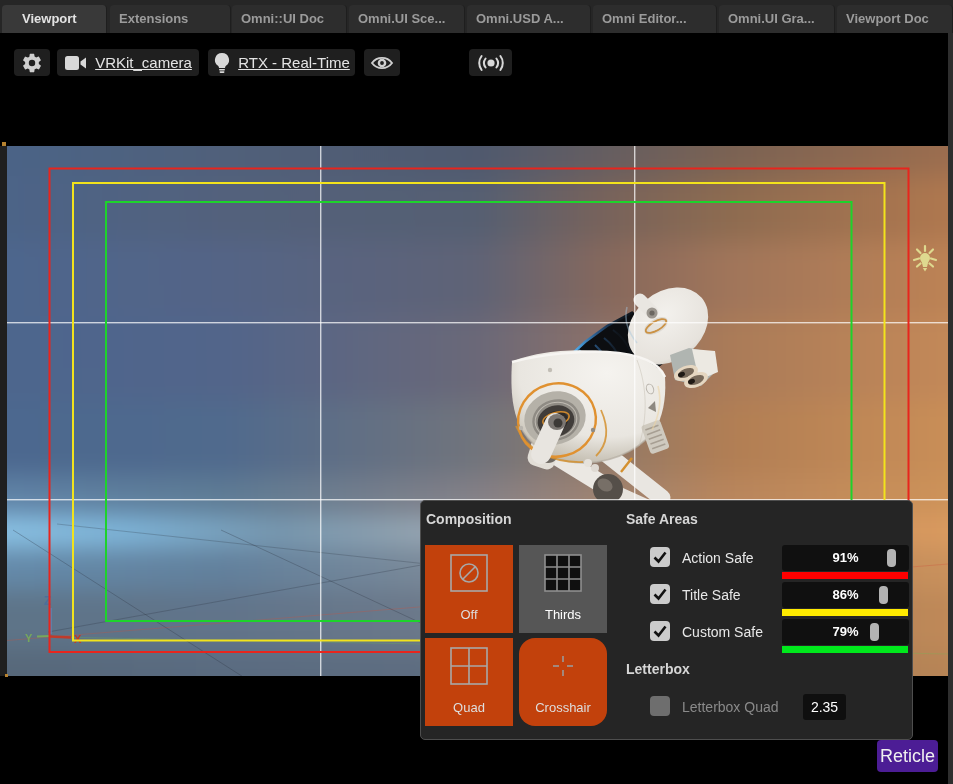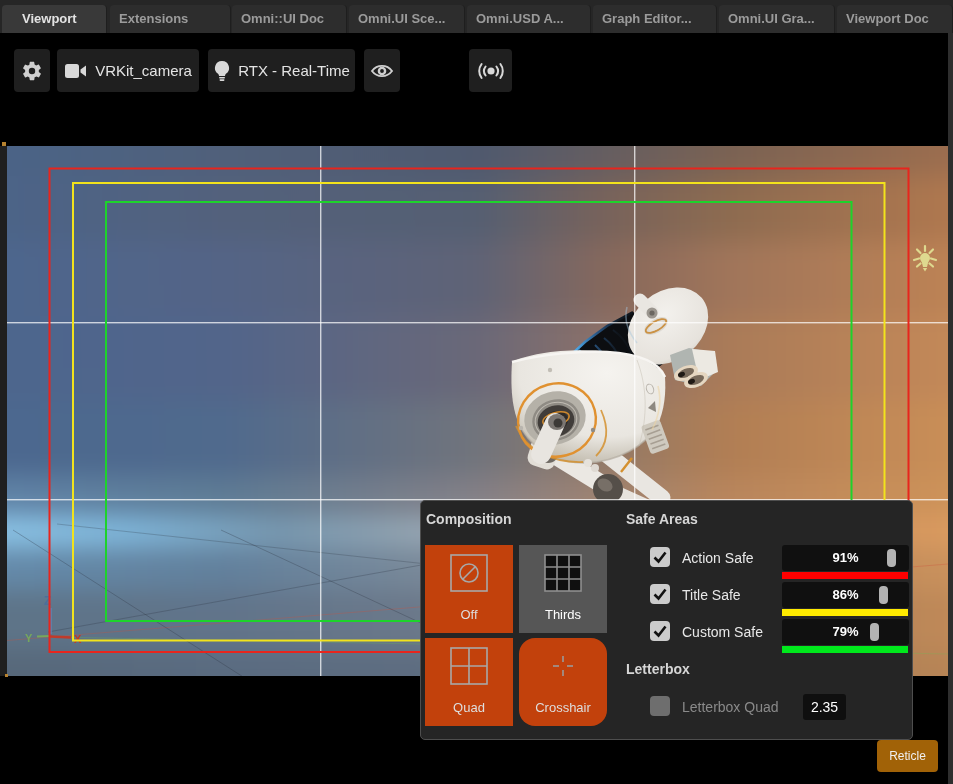--- a/index.html
+++ b/index.html
@@ -6,56 +6,56 @@
   *{box-sizing:border-box;}
   body{width:953px;height:784px;position:relative;overflow:hidden;
        font-family:"Liberation Sans",sans-serif;}
   
   .tabbar{position:absolute;left:0;top:0;width:953px;height:33px;background:#262626;}
   .tab{position:absolute;top:5px;height:28px;line-height:28px;text-align:left;
        padding-left:9px;font-size:13px;font-weight:bold;color:#9b9b9b;background:#2d2d2d;
        border-radius:4px 4px 0 0;border-right:1px solid #1e1e1e;}
   .tab.active{background:#393939;color:#e3e3e3;}
   
-  .tbtn{position:absolute;height:43px;background:#1f1f1f;border-radius:4px;
-        color:#e4e4e4;font-size:15px;display:flex;align-items:center;justify-content:center;}
+  .tbtn{position:absolute;height:27px;background:#1f1f1f;border-radius:4px;
+        color:#e4e4e4;font-size:15px;display:flex;align-items:center;justify-content:center;text-decoration:underline;}
   
   #vp{position:absolute;left:7px;top:146px;width:941px;height:530px;overflow:hidden;}
   #bgmesh{position:absolute;left:-30px;top:-30px;width:1001px;height:590px;filter:blur(12px);}
   .band{position:absolute;left:0;width:1001px;}
   #vpsvg{position:absolute;left:0;top:0;}
   
   #panel{position:absolute;left:420px;top:500px;width:493px;height:240px;
          background:#252525;border:1px solid #4e4e4e;border-radius:5px;}
   .ptitle{position:absolute;font-size:14px;font-weight:bold;color:#d6d6d6;}
   .cbtn{position:absolute;width:88px;height:88px;background:#c2410c;color:#dedede;
         font-size:13px;text-align:center;}
   .cbtn.sel{background:#565656;color:#ffffff;}
   .cbtn .lbl{position:absolute;bottom:11px;width:100%;}
   .chk{position:absolute;width:20px;height:20px;background:#cbcbcb;border-radius:4px;}
   .rowlbl{position:absolute;font-size:14px;color:#e8e8e8;}
   .slider{position:absolute;left:361px;width:127px;height:26px;background:#101010;
           border-radius:3px;color:#fff;font-size:13px;font-weight:bold;
           text-align:center;line-height:26px;}
   .handle{position:absolute;top:4px;width:9px;height:18px;background:#b3b3b3;border-radius:4px;}
   .cbar{position:absolute;left:361px;width:126px;height:7px;}
-  #reticle{position:absolute;left:877px;top:740px;width:61px;height:32px;background:#a16207;
-           border-radius:4px;color:#f0f0f0;font-size:12px;text-align:center;line-height:32px;}
+  #reticle{position:absolute;left:877px;top:740px;width:61px;height:32px;background:#4c1d95;
+           border-radius:4px;color:#f0f0f0;font-size:18px;text-align:center;line-height:32px;}
   #rightstrip{position:absolute;left:948px;top:33px;width:5px;height:751px;background:#2e2e2e;}
 </style>
 </head>
 <body>
 
 <div class="tabbar"></div>
 <div class="tab active" style="left:2px;width:105px;padding-left:20px;">Viewport</div>
 <div class="tab" style="left:110px;width:121px;">Extensions</div>
 <div class="tab" style="left:232px;width:115px;">Omni::UI Doc</div>
 <div class="tab" style="left:349px;width:116px;">Omni.UI Sce...</div>
 <div class="tab" style="left:467px;width:124px;">Omni.USD A...</div>
-<div class="tab" style="left:593px;width:124px;">Graph Editor...</div>
+<div class="tab" style="left:593px;width:124px;">Omni Editor...</div>
 <div class="tab" style="left:719px;width:116px;">Omni.UI Gra...</div>
 <div class="tab" style="left:837px;width:116px;">Viewport Doc</div>
 
 <div class="tbtn" style="left:14px;top:49px;width:36px;">
 <svg width="22" height="22" viewBox="0 0 24 24" fill="#cfcfcf">
       <path d="M19.4 13c.04-.33.06-.66.06-1s-.02-.67-.06-1l2.1-1.65a.5.5 0 0 0 .12-.64l-2-3.46a.5.5 0 0 0-.6-.22l-2.48 1a7.3 7.3 0 0 0-1.73-1l-.37-2.65A.5.5 0 0 0 14 2h-4a.5.5 0 0 0-.5.42l-.37 2.65c-.62.26-1.2.6-1.73 1l-2.48-1a.5.5 0 0 0-.6.22l-2 3.46a.5.5 0 0 0 .12.64L4.55 11c-.04.33-.06.66-.06 1s.02.67.06 1l-2.1 1.65a.5.5 0 0 0-.12.64l2 3.46c.14.24.42.34.6.22l2.48-1c.53.4 1.1.74 1.73 1l.37 2.65A.5.5 0 0 0 10 22h4a.5.5 0 0 0 .5-.42l.37-2.65c.62-.26 1.2-.6 1.73-1l2.48 1c.24.1.5 0 .6-.22l2-3.46a.5.5 0 0 0-.12-.64L19.4 13zM12 15.5A3.5 3.5 0 1 1 12 8.5a3.5 3.5 0 0 1 0 7z"></path>
     </svg>
 </div>
 <div class="tbtn" style="left:57px;top:49px;width:142px;">
 <svg width="24" height="20" viewBox="0 0 24 20" fill="#d8d8d8" style="margin-right:7px;">

